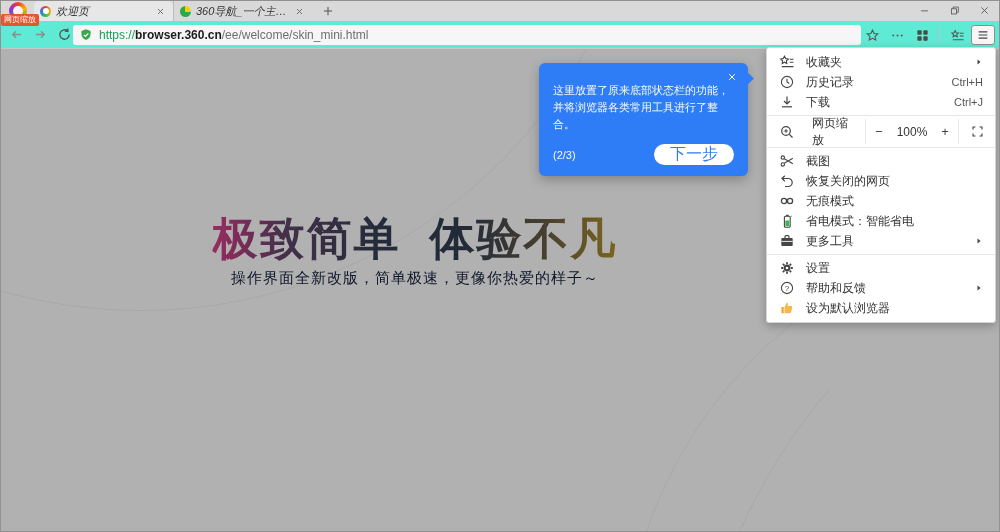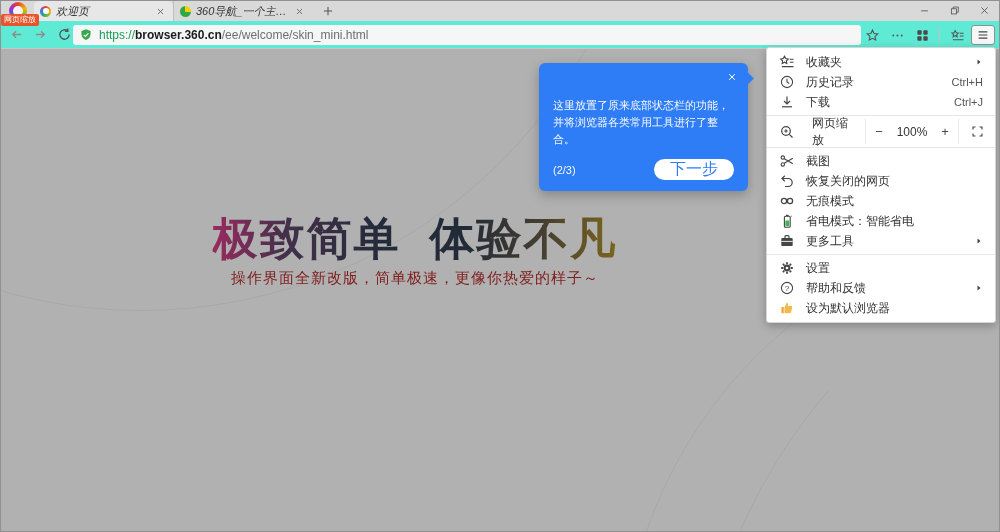--- a/index.html
+++ b/index.html
@@ -48,29 +48,29 @@
   .c1{left:-370px;top:-758px;width:1020px;height:1020px;}
   .c2{left:620px;top:172px;width:920px;height:920px;}
   .c3{left:690px;top:142px;width:1140px;height:1140px;}
   .heading{position:absolute;left:0;top:160px;width:100%;text-align:center;font-size:45px;font-weight:bold;
     letter-spacing:2px;white-space:pre;color:#2c2a38;}
   @supports ((-webkit-background-clip:text) or (background-clip:text)){
     .heading{background:linear-gradient(90deg,#9a2a60 0%,#43304a 18%,#242b3a 42%,#222a38 62%,#473f30 82%,#7c661d 100%);
       -webkit-background-clip:text;background-clip:text;color:transparent;-webkit-text-fill-color:transparent;
       display:inline-block;left:50%;transform:translateX(-50%);width:auto;}
   }
-  .subheading{position:absolute;left:0;top:220px;width:100%;text-align:center;font-size:15px;color:#7f1d1d;letter-spacing:1px;}
+  .subheading{position:absolute;left:0;top:220px;width:100%;text-align:center;font-size:15px;color:#0f172a;letter-spacing:1px;}
 
   
   .tooltip{position:absolute;left:538px;top:62px;width:209px;background:#2e7cf6;border-radius:6px;z-index:15;
     padding:12px 14px 11px 14px;box-shadow:0 4px 12px rgba(0,0,0,0.25);color:#fff;}
   .tooltip-arrow{position:absolute;right:-4px;top:11px;width:9px;height:9px;background:#2e7cf6;transform:rotate(45deg);}
   .tooltip-close{position:absolute;right:9px;top:7px;width:14px;height:14px;display:flex;align-items:center;justify-content:center;}
   .tooltip-title{font-size:14px;font-weight:bold;margin-top:2px;}
-  .tooltip-body{font-size:11px;line-height:1.55;margin-top:22px;color:rgba(255,255,255,0.96);}
+  .tooltip-body{font-size:11px;line-height:1.55;margin-top:7px;color:rgba(255,255,255,0.96);}
   .tooltip-footer{display:flex;align-items:center;justify-content:space-between;margin-top:11px;}
   .tooltip-step{font-size:11px;color:rgba(255,255,255,0.95);}
   .next-btn{background:#fff;color:#2e7cf6;font-size:16px;border:none;border-radius:11px;height:21px;padding:0 16px;
     display:flex;align-items:center;}
 
   
   .menu{position:absolute;left:765px;top:46px;width:230px;background:#fff;border:1px solid #d6d6d6;border-radius:3px;
     box-shadow:0 3px 10px rgba(0,0,0,0.25);padding:4px 0;z-index:30;}
   .mi{display:flex;align-items:center;height:20px;padding:0 12px;gap:11px;font-size:12px;color:#333;}
   .mi .ic{width:16px;height:16px;display:flex;align-items:center;justify-content:center;flex:0 0 auto;}

